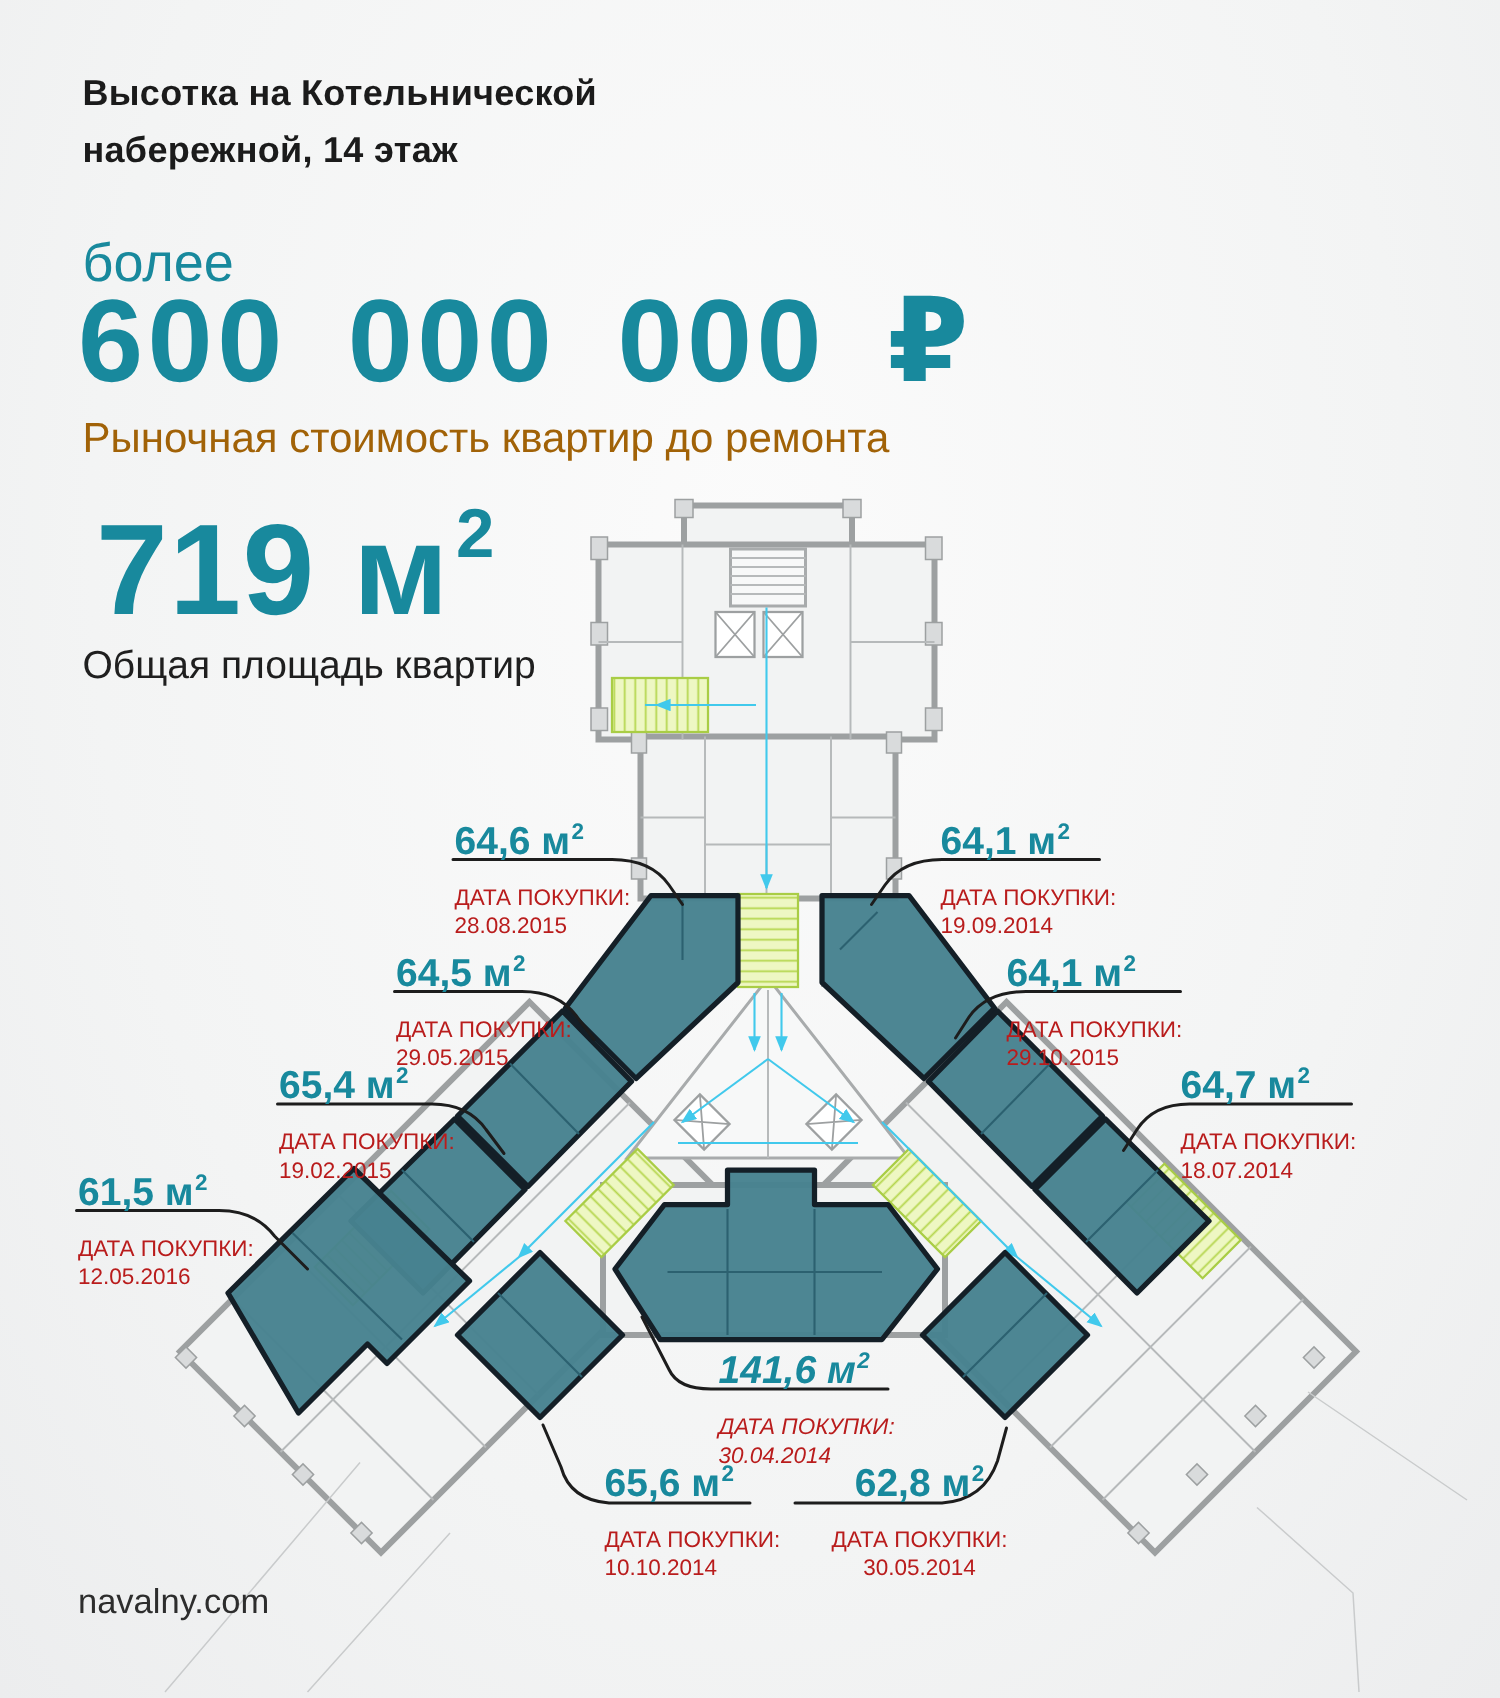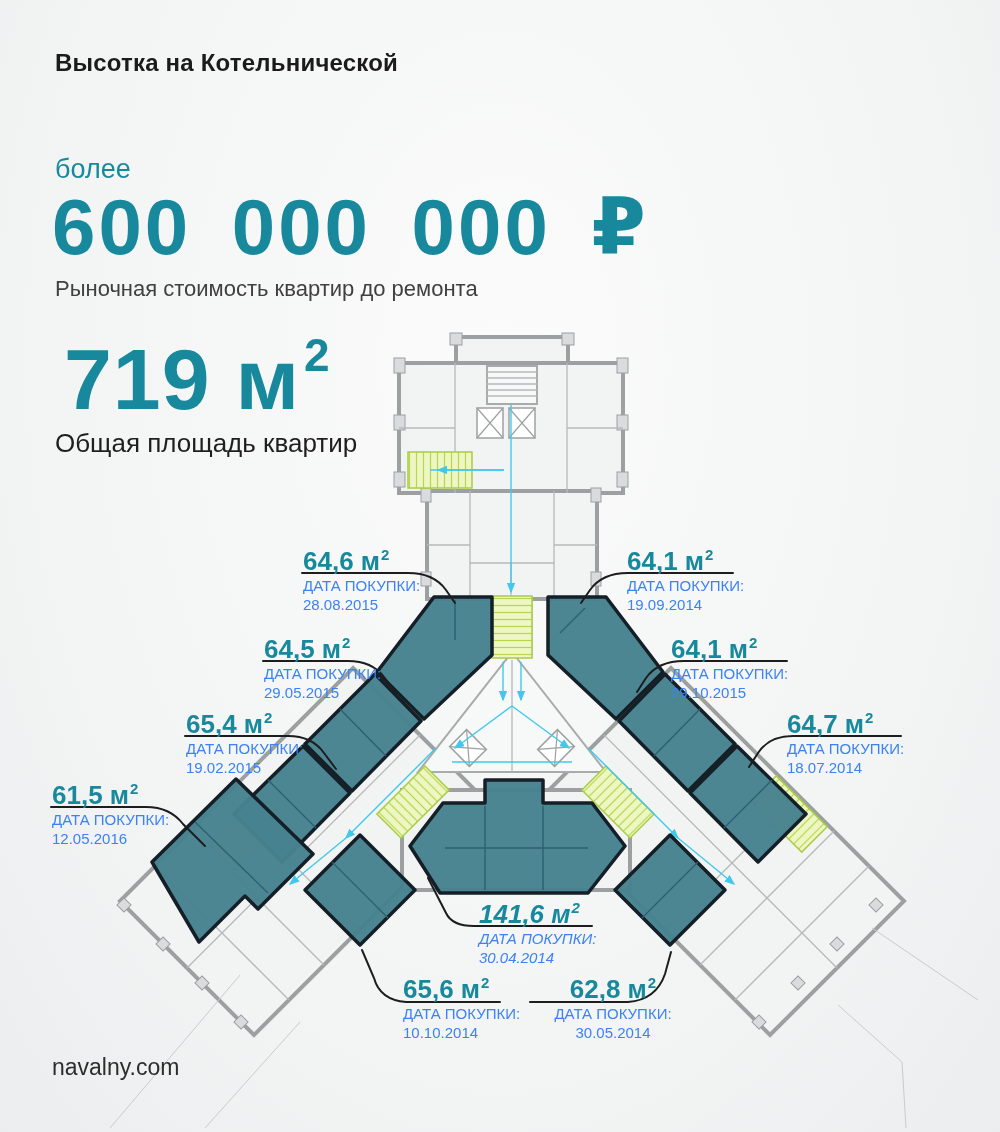--- a/index.html
+++ b/index.html
@@ -12,39 +12,39 @@
     position:relative;
     font-family:"Liberation Sans","DejaVu Sans",sans-serif;
     background:radial-gradient(ellipse at 50% 32%, #fbfbfb 0%, #f3f4f4 62%, #ecedee 100%);
     overflow:hidden;
   }
   .abs{position:absolute;}
   .title{
     left:55px;top:44px;
     font-size:24px;font-weight:bold;color:#1b1b1b;line-height:38px;letter-spacing:.2px;
   }
-  .more{left:55px;top:154px;font-size:27px;color:var(--accent);}
+  .more{left:55px;top:154px;font-size:36px;color:var(--accent);}
   .price{
     left:52px;top:182px;
     font-size:78px;font-weight:bold;color:var(--accent);
     letter-spacing:3px;word-spacing:16px;white-space:nowrap;
   }
-  .price-caption{left:55px;top:276px;font-size:22px;color:#404040;}
+  .price-caption{left:55px;top:276px;font-size:28px;color:#a16207;}
   .area-big{
     left:52px;top:328px;
     font-size:86px;font-weight:bold;color:var(--accent);letter-spacing:1px;white-space:nowrap;margin-left:12px;
   }
   .area-big .sup{font-size:46px;vertical-align:38px;margin-left:4px;}
   .area-caption{left:55px;top:428px;font-size:26px;color:#1f1f1f;}
   .footer-site{left:52px;top:1054px;font-size:23px;color:#2d2d2d;text-decoration:none;}
 
   .apt-label{position:absolute;width:170px;}
   .apt-area{font-size:26px;font-weight:bold;color:var(--accent);line-height:30px;white-space:nowrap;}
   .apt-area .sup{font-size:15px;vertical-align:10px;margin-left:1px;}
-  .apt-dates{font-size:15px;color:#3b82f6;line-height:19px;white-space:nowrap;}
+  .apt-dates{margin-top:14px;font-size:15px;color:#b91c1c;line-height:19px;white-space:nowrap;}
 
   svg.plan{position:absolute;left:0;top:0;width:1000px;height:1132px;}
   .wall{fill:#f2f3f3;stroke:#9da0a1;stroke-width:4;}
   .wall-thin{fill:#f7f8f8;stroke:#a8abac;stroke-width:2;}
   .partition{stroke:#b6b9ba;stroke-width:1.3;fill:none;}
   .pilaster{fill:#d9dbdc;stroke:#9da0a1;stroke-width:1;}
   .apt{fill:var(--apartment-fill);fill-opacity:.97;stroke:#141f27;stroke-width:3.5;stroke-linejoin:round;}
   .apt-line{stroke:#2c6170;stroke-width:1.4;fill:none;}
   .stairs-rect{stroke:#a9cd45;stroke-width:1.5;}
   .duct{stroke:#41c9ec;stroke-width:1.4;fill:none;}
@@ -202,20 +202,21 @@
     <path class="leader" d="M901,736 H793 Q769,736 758,753 L749,767"></path>
     <path class="leader" d="M51,807 H146 Q170,807 183,824 L205,846"></path>
     <path class="leader" d="M428,878 L446,913 Q452,926 474,926 H592"></path>
     <path class="leader" d="M362,950 L374,978 Q380,1000 406,1002 H500"></path>
     <path class="leader" d="M530,1002 H628 Q656,1000 665,974 L671,952"></path>
   </g>
 </svg>
 
 <div class="abs title">
   <div>Высотка на Котельнической</div>
+  <div>набережной, 14 этаж</div>
 </div>
 
 <div class="abs more">более</div>
 <div class="abs price">600 000 000 ₽</div>
 <div class="abs price-caption">Рыночная стоимость квартир до ремонта</div>
 
 <div class="abs area-big">
   <span>719 м</span><span class="sup">2</span>
 </div>
 <div class="abs area-caption">Общая площадь квартир</div>

